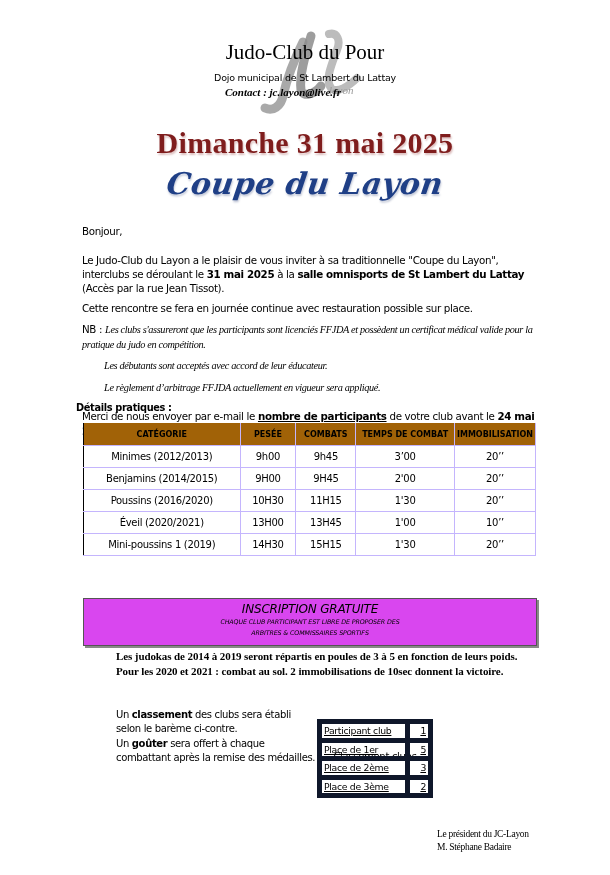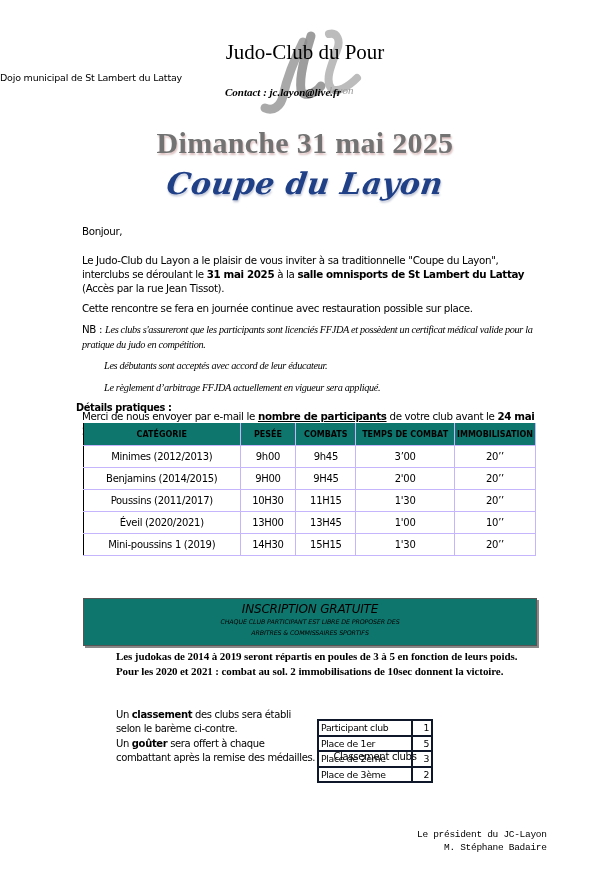--- a/index.html
+++ b/index.html
@@ -4,71 +4,71 @@
 <style>
   html, body { margin: 0; padding: 0; background: #ffffff; }
   body { width: 610px; height: 875px; position: relative; overflow: hidden;
          font-family: "Liberation Sans", sans-serif; color: #000; }
   .abs { position: absolute; }
 
   
   .logo-mark { position: absolute; left: 245px; top: 28px; width: 120px; height: 92px; }
   .club-title { left: 0; width: 610px; top: 40px; text-align: center;
     font-family: "Liberation Serif", serif; font-size: 21px; }
-  .club-sub { left: 0; width: 610px; top: 72px; text-align: left; font-size: 9.5px;
+  .club-sub { left: 0; width: 610px; top: 72px; text-align: center; font-size: 9.5px;
     font-family: "DejaVu Sans", sans-serif; letter-spacing: -0.2px; }
   .club-contact { left: 0; width: 566px; top: 86px; text-align: center;
     font-family: "Liberation Serif", serif; font-style: italic; font-weight: bold; font-size: 11px; }
 
   .date-title { left: 0; width: 610px; top: 126px; text-align: center;
-    font-family: "Liberation Serif", serif; font-weight: bold; font-size: 30px; color: #737373;
+    font-family: "Liberation Serif", serif; font-weight: bold; font-size: 30px; color: #7f1d1d;
     text-shadow: 1px 2px 2px rgba(120,0,0,0.25); letter-spacing: 0.3px; }
   .cup-title { left: 0; width: 610px; top: 166px; text-align: center;
     font-family: "DejaVu Serif", serif; font-style: italic; font-weight: bold; font-size: 30px;
     color: #1f3f86; letter-spacing: 0.5px; transform: skewX(-8deg);
     text-shadow: 1px 2px 2px rgba(20,40,100,0.25); }
 
   .body-text { left: 76px; width: 470px; font-size: 10.3px; line-height: 14.3px;
     font-family: "DejaVu Sans", sans-serif; letter-spacing: -0.35px; }
   .body-text p { margin: 6px; }
   .indent { padding-left: 22px; }
   em { font-style: italic; font-family: Liberation Serif, serif; }
   .u { text-decoration: underline; font-weight: bold; }
 
   
   table.sched { position: absolute; left: 83px; top: 423px; width: 453px; border-collapse: collapse;
     font-family: "DejaVu Sans", sans-serif; font-size: 10px; letter-spacing: -0.3px; }
   table.sched th, table.sched td { border: 1px solid #c4b5fd; text-align: center; height: 21px; padding: 0; }
-  table.sched th { background: #0f766e; font-size: 8px; font-weight: bold; font-variant: small-caps;
+  table.sched th { background: #a16207; font-size: 8px; font-weight: bold; font-variant: small-caps;
     text-transform: uppercase; letter-spacing: 0; height: 22px; }
   table.sched tr > *:first-child { border-left: 1px solid #000; }
   table.sched thead tr th { border-top: none; }
 
   
-  .gratuite { left: 83px; top: 598px; width: 452px; height: 46px; background: #0f766e;
+  .gratuite { left: 83px; top: 598px; width: 452px; height: 46px; background: #d946ef;
     border: 1px solid #555; box-shadow: 2px 2px 0 #888; text-align: center;
     font-family: "DejaVu Sans", sans-serif; font-style: italic; }
   .gratuite .t1 { font-size: 12px; margin-top: 3px; letter-spacing: -0.2px; }
   .gratuite .t2 { font-size: 6.3px; line-height: 10px; margin-top: 1px; letter-spacing: -0.1px; }
 
   .rules { left: 116px; top: 649px; width: 430px; font-family: "Liberation Serif", serif;
     font-weight: bold; font-size: 11px; line-height: 15px; letter-spacing: -0.1px; }
 
   .rank-text { left: 116px; top: 708px; width: 200px; font-family: "DejaVu Sans", sans-serif;
     font-size: 10px; line-height: 14.3px; letter-spacing: -0.35px; }
 
   .rank-caption { left: 317px; top: 704px; width: 116px; text-align: center;
     font-family: "DejaVu Sans", sans-serif; font-size: 10px; letter-spacing: -0.3px; margin-top: 47px; }
   table.rank { position: absolute; left: 317px; top: 719px; width: 116px; border-collapse: collapse;
     font-family: "DejaVu Sans", sans-serif; font-size: 9.3px; letter-spacing: -0.3px; }
-  table.rank td { border: 2px solid #0f172a; height: 13.5px; padding: 0 2px; }
+  table.rank td { border: 5px solid #0f172a; height: 13.5px; padding: 0 2px; text-decoration: underline; }
   table.rank td.pts { width: 14px; text-align: right; }
 
-  .signature { left: 417px; top: 828px; font-family: Liberation Mono, monospace; font-size: 9.5px;
-    line-height: 13px; letter-spacing: -0.3px; text-align: right; }
+  .signature { left: 437px; top: 828px; font-family: Liberation Serif, serif; font-size: 9.5px;
+    line-height: 13px; letter-spacing: -0.3px; }
 </style>
 </head>
 <body>
 
 <svg class="logo-mark" viewBox="0 0 120 92">
   <path d="M58 14 C 50 30, 42 50, 38 68 C 36 78, 28 84, 20 80" stroke="#9a9a9a" stroke-width="9" fill="none" stroke-linecap="round" opacity="0.85"></path>
   <path d="M66 8 C 60 28, 54 48, 56 62 C 58 70, 70 66, 76 58" stroke="#8c8c8c" stroke-width="9" fill="none" stroke-linecap="round" opacity="0.85"></path>
   <path d="M84 6 C 92 4, 96 12, 92 22 C 86 38, 80 52, 86 60 C 92 66, 104 58, 112 50" stroke="#a6a6a6" stroke-width="8" fill="none" stroke-linecap="round" opacity="0.75"></path>
   <text x="84" y="66" font-family="Liberation Serif, serif" font-style="italic" font-size="11" fill="#9a9a9a">layon</text>
 </svg>
@@ -118,21 +118,21 @@
       <td>20’’</td>
     </tr>
     <tr>
       <td>Benjamins (2014/2015)</td>
       <td>9H00</td>
       <td>9H45</td>
       <td>2'00</td>
       <td>20’’</td>
     </tr>
     <tr>
-      <td>Poussins (2011/2017)</td>
+      <td>Poussins (2016/2020)</td>
       <td>10H30</td>
       <td>11H15</td>
       <td>1'30</td>
       <td>20’’</td>
     </tr>
     <tr>
       <td>Éveil (2020/2021)</td>
       <td>13H00</td>
       <td>13H45</td>
       <td>1'00</td>

